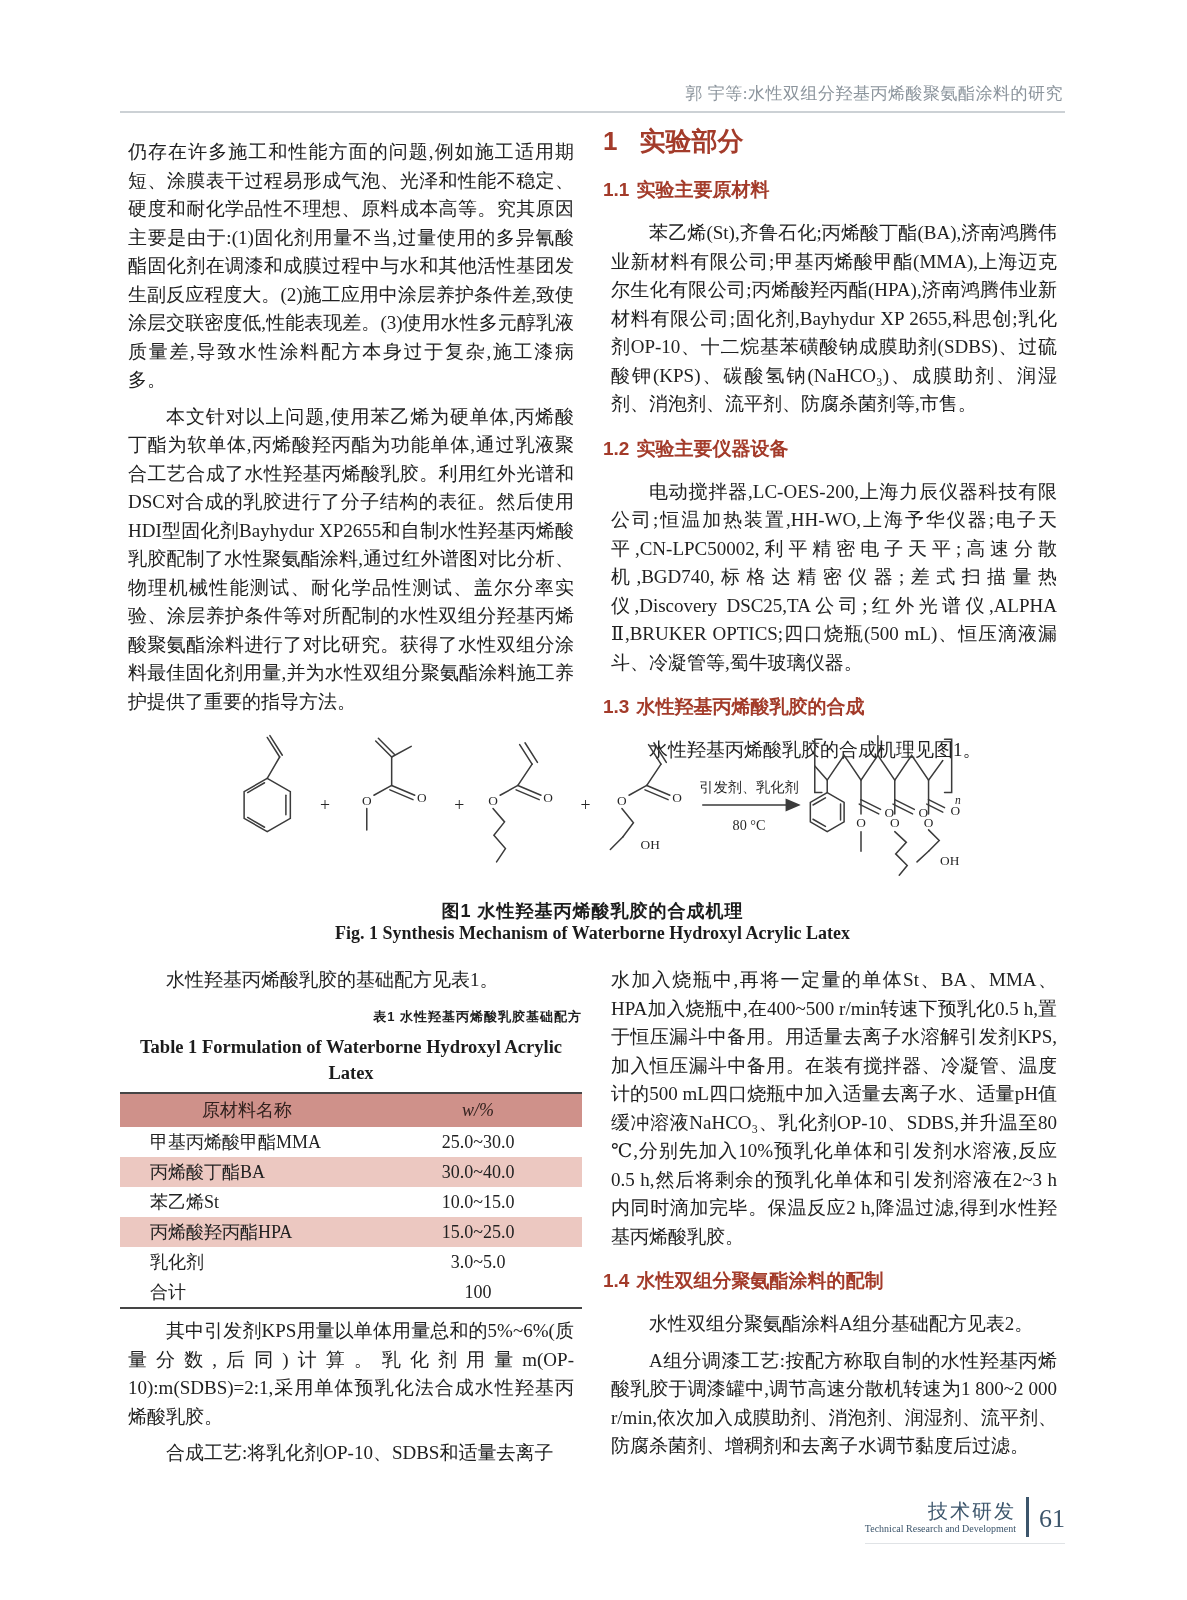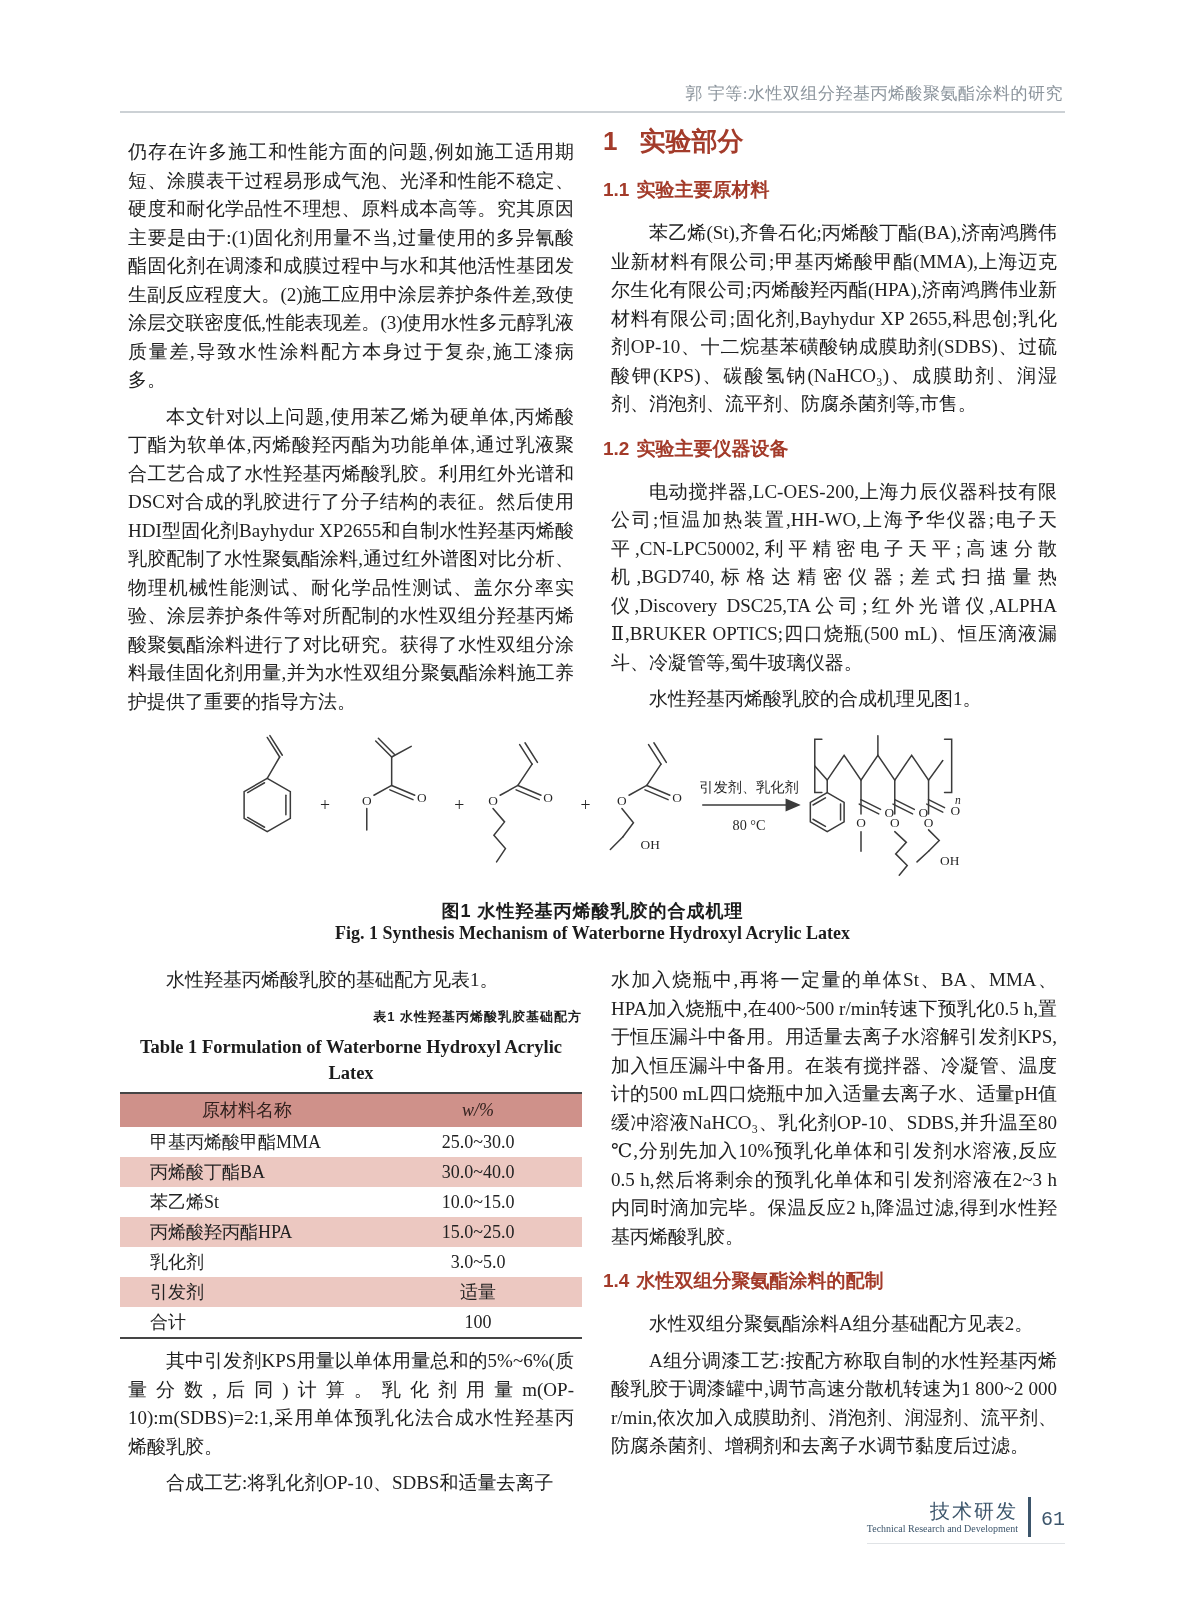--- a/index.html
+++ b/index.html
@@ -64,21 +64,21 @@
   table.formula tr.alt td{background:var(--table-row-alt-bg);}
   .after-table{margin-top:10px;}
   .footer{
     position:absolute;top:1497px;right:122px;display:flex;align-items:center;gap:10px;
     color:var(--footer-blue);border-bottom:1px solid #e0e3e6;padding-bottom:6px;
   }
   .footer .f-left{text-align:right;}
   .footer .f-cn{font-family:"Liberation Sans","DejaVu Sans",sans-serif;font-weight:normal;font-size:20px;line-height:22px;letter-spacing:2px;}
   .footer .f-en{font-size:10px;line-height:13px;}
   .footer .f-bar{width:3px;height:40px;background:var(--footer-blue);}
-  .footer .f-page{font-size:20px;padding-top:4px;font-family:Liberation Mono, monospace;}
+  .footer .f-page{font-size:26px;padding-top:4px;}
   svg text{font-family:"Liberation Serif","DejaVu Serif",serif;}
 </style>
 </head>
 <body>
 
 <div class="page">
 
   <div class="running-head">郭  宇等:水性双组分羟基丙烯酸聚氨酯涂料的研究</div>
   <div class="head-rule"></div>
 
@@ -95,20 +95,24 @@
     <div class="sec2">
       <span>1.1</span>
       <span>实验主要原材料</span>
     </div>
     <p class="ind">苯乙烯(St),齐鲁石化;丙烯酸丁酯(BA),济南鸿腾伟业新材料有限公司;甲基丙烯酸甲酯(MMA),上海迈克尔生化有限公司;丙烯酸羟丙酯(HPA),济南鸿腾伟业新材料有限公司;固化剂,Bayhydur XP 2655,科思创;乳化剂OP-10、十二烷基苯磺酸钠成膜助剂(SDBS)、过硫酸钾(KPS)、碳酸氢钠(NaHCO₃)、成膜助剂、润湿剂、消泡剂、流平剂、防腐杀菌剂等,市售。</p>
     <div class="sec2">
       <span>1.2</span>
       <span>实验主要仪器设备</span>
     </div>
     <p class="ind">电动搅拌器,LC-OES-200,上海力辰仪器科技有限公司;恒温加热装置,HH-WO,上海予华仪器;电子天平,CN-LPC50002,利平精密电子天平;高速分散机,BGD740,标格达精密仪器;差式扫描量热仪,Discovery DSC25,TA公司;红外光谱仪,ALPHA Ⅱ,BRUKER OPTICS;四口烧瓶(500 mL)、恒压滴液漏斗、冷凝管等,蜀牛玻璃仪器。</p>
+    <div class="sec2">
+      <span>1.3</span>
+      <span>水性羟基丙烯酸乳胶的合成</span>
+    </div>
     <p class="ind">水性羟基丙烯酸乳胶的合成机理见图1。</p>
   </div>
 
   <div class="figure">
     <svg class="scheme" viewBox="0 0 900 200" width="800" height="178">
       <g stroke="#3b3b3b" stroke-width="1.7" fill="none" stroke-linecap="round">
 
         <polygon points="70,88 96,103 96,133 70,148 44,133 44,103"></polygon>
         <line x1="91" y1="107" x2="91" y2="129"></line>
         <line x1="67" y1="143" x2="48" y2="132"></line>
@@ -228,24 +232,20 @@
           <td>10.0~15.0</td>
         </tr>
         <tr class="alt">
           <td>丙烯酸羟丙酯HPA</td>
           <td>15.0~25.0</td>
         </tr>
         <tr>
           <td>乳化剂</td>
           <td>3.0~5.0</td>
         </tr>
-        <tr class="alt">
-          <td>引发剂</td>
-          <td>适量</td>
-        </tr>
         <tr>
           <td>合计</td>
           <td>100</td>
         </tr>
       </tbody>
     </table>
     <p class="ind after-table">其中引发剂KPS用量以单体用量总和的5%~6%(质量分数,后同)计算。乳化剂用量m(OP-10):m(SDBS)=2:1,采用单体预乳化法合成水性羟基丙烯酸乳胶。</p>
     <p class="ind">合成工艺:将乳化剂OP-10、SDBS和适量去离子</p>
   </div>
 

